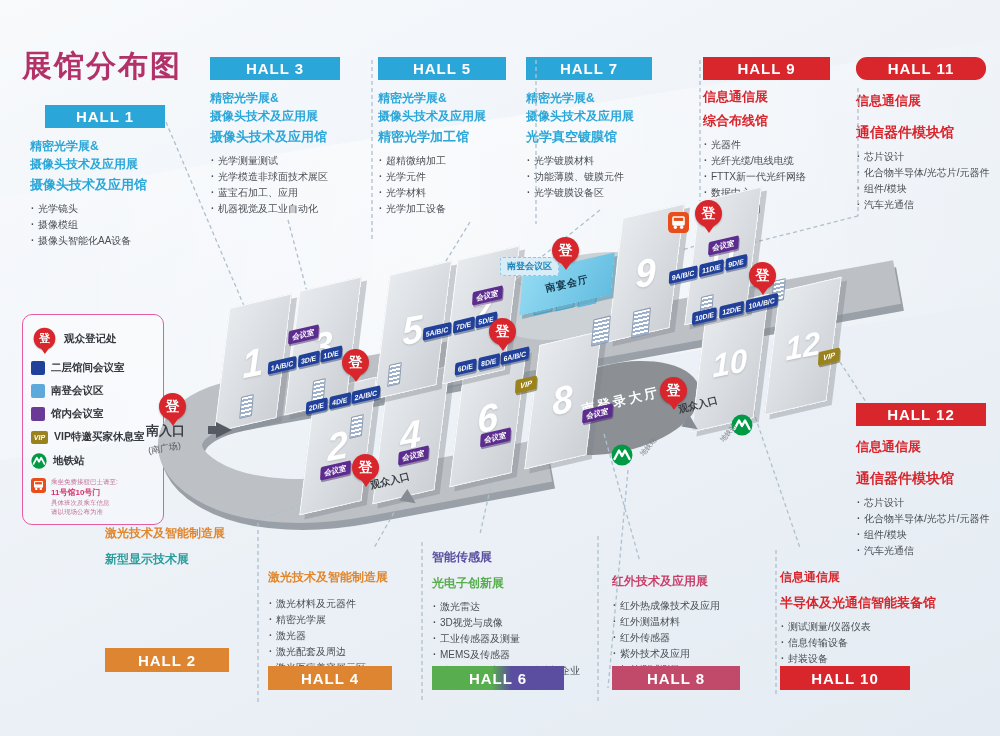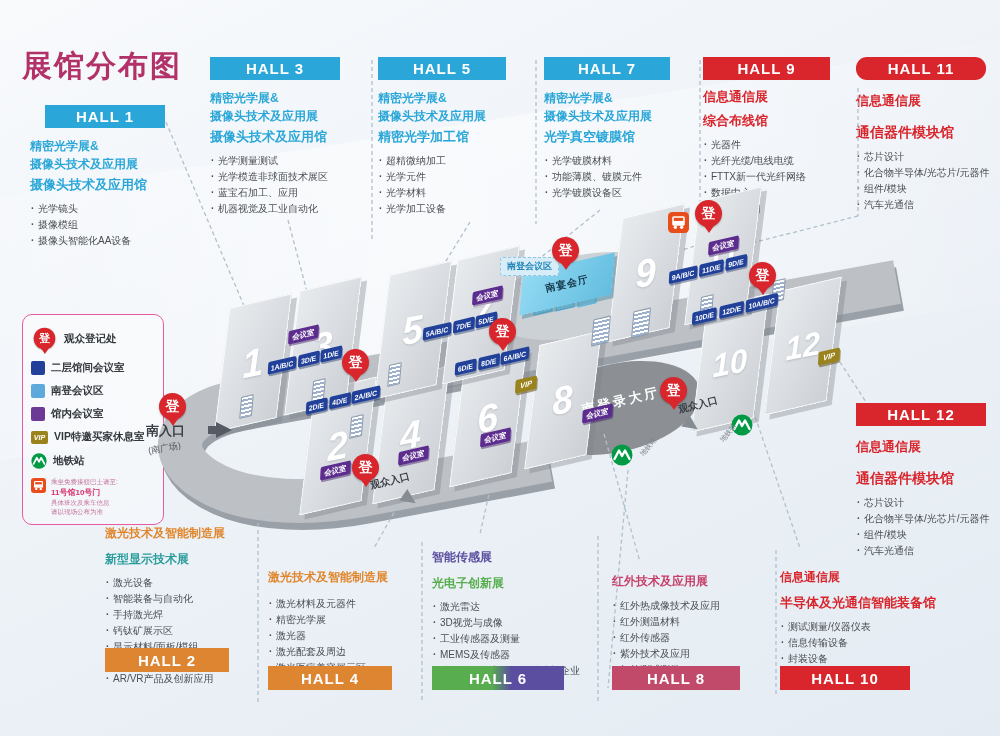--- a/index.html
+++ b/index.html
@@ -168,21 +168,21 @@
       </div>
     <div class="venue t-blue">精密光学加工馆</div>
     <div class="items">
         <div class="li">超精微纳加工</div>
         <div class="li">光学元件</div>
         <div class="li">光学材料</div>
         <div class="li">光学加工设备</div>
       </div>
   </div>
 
-  <div class="iblock" style="left:544px;top:57px;width:150px;">
+  <div class="iblock" style="left:526px;top:57px;width:150px;">
     <div class="hall-head hd-blue" style="width:126px;">HALL 7</div>
     <div class="expos t-blue">
         <div>精密光学展&amp;</div>
         <div>摄像头技术及应用展</div>
       </div>
     <div class="venue t-blue">光学真空镀膜馆</div>
     <div class="items">
         <div class="li">光学镀膜材料</div>
         <div class="li">功能薄膜、镀膜元件</div>
         <div class="li">光学镀膜设备区</div>
@@ -222,29 +222,20 @@
         <div class="li">芯片设计</div>
         <div class="li">化合物半导体/光芯片/元器件</div>
         <div class="li">组件/模块</div>
         <div class="li">汽车光通信</div>
       </div>
   </div>
 
   <div class="iblock" style="left:105px;top:524px;width:150px;">
     <div class="expos t-orange" style="margin-top:0;">激光技术及智能制造展</div>
     <div class="expos t-teal" style="margin-top:8px;">新型显示技术展</div>
-    <div class="items">
-        <div class="li">激光设备</div>
-        <div class="li">智能装备与自动化</div>
-        <div class="li">手持激光焊</div>
-        <div class="li">钙钛矿展示区</div>
-        <div class="li">显示材料/面板/模组</div>
-        <div class="li">显示制造装备</div>
-        <div class="li">AR/VR产品及创新应用</div>
-      </div>
   </div>
   <div class="hall-bar bar-orange" style="left:105px;top:648px;width:124px;">HALL 2</div>
 
   <div class="iblock" style="left:268px;top:568px;width:150px;">
     <div class="expos t-orange" style="margin-top:0;">激光技术及智能制造展</div>
     <div class="items" style="margin-top:10px;">
         <div class="li">激光材料及元器件</div>
         <div class="li">精密光学展</div>
         <div class="li">激光器</div>
         <div class="li">激光配套及周边</div>

